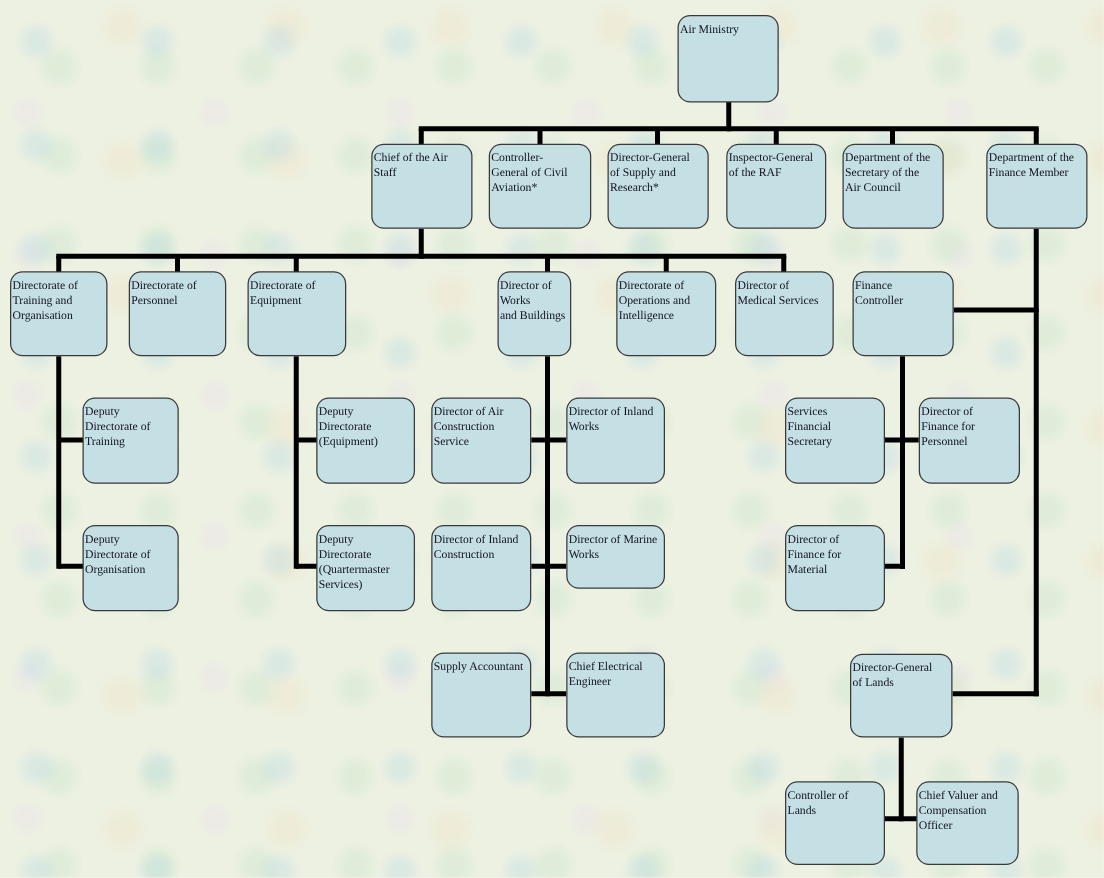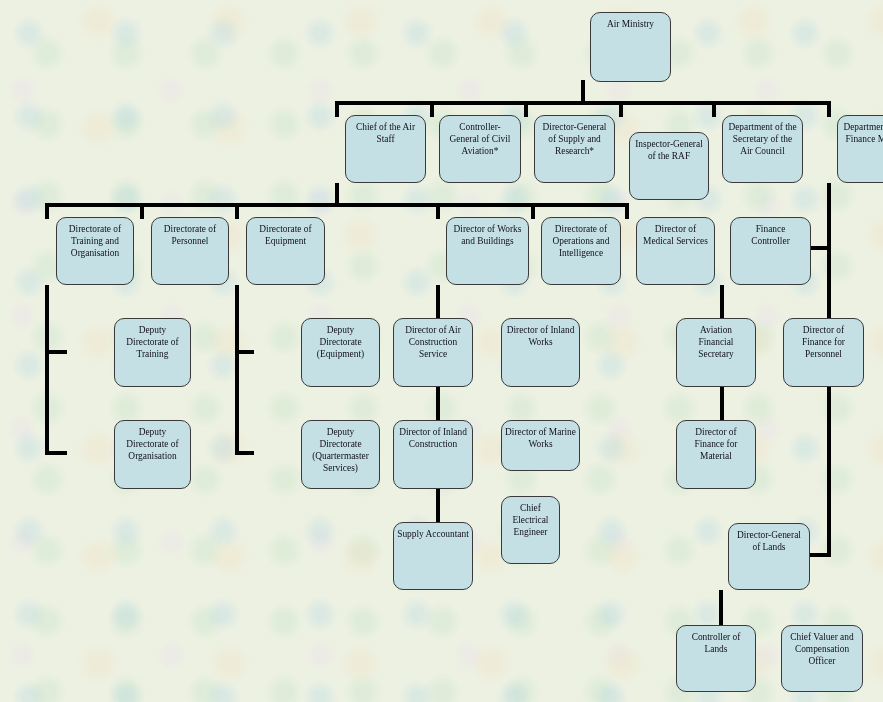--- a/index.html
+++ b/index.html
@@ -19,25 +19,23 @@
   }
   .node {
     position: absolute;
     box-sizing: border-box;
     background: #c5e0e5;
     border: 1.5px solid #3a3a3a;
     border-radius: 10px;
     color: #10101e;
     font-size: 9.4px;
     line-height: 12px;
-    text-align: center;
     padding: 5px 1px 0;
     white-space: pre-line;
     z-index: 2;
-    margin-left: 48px;
   }
   .line {
     position: absolute;
     background: #000;
     z-index: 1;
   }
 </style>
 </head>
 <body>
 
@@ -88,36 +86,36 @@
   <div class="node" style="left:542px;top:12px;width:81px;height:70px">Air Ministry</div>
 
   <div class="node" style="left:391px;top:115px;width:82px;height:68px">Controller-
 General of Civil
 Aviation*</div>
   <div class="node" style="left:297px;top:115px;width:81px;height:68px">Chief of the Air
 Staff</div>
   <div class="node" style="left:486px;top:115px;width:81px;height:68px">Director-General
 of Supply and
 Research*</div>
-  <div class="node" style="left:581px;top:132px;width:80px;height:68px">Inspector-General
+  <div class="node" style="left:581px;top:115px;width:80px;height:68px">Inspector-General
 of the RAF</div>
   <div class="node" style="left:674px;top:115px;width:81px;height:68px">Department of the
 Secretary of the
 Air Council</div>
   <div class="node" style="left:789px;top:115px;width:81px;height:68px">Department of the
 Finance Member</div>
 
   <div class="node" style="left:8px;top:217px;width:78px;height:68px">Directorate of
 Training and
 Organisation</div>
   <div class="node" style="left:103px;top:217px;width:78px;height:68px">Directorate of
 Personnel</div>
   <div class="node" style="left:198px;top:217px;width:79px;height:68px">Directorate of
 Equipment</div>
-  <div class="node" style="left:398px;top:217px;width:83px;height:68px">Director of Works
+  <div class="node" style="left:398px;top:217px;width:59px;height:68px">Director of Works
 and Buildings</div>
   <div class="node" style="left:493px;top:217px;width:80px;height:68px">Directorate of
 Operations and
 Intelligence</div>
   <div class="node" style="left:588px;top:217px;width:79px;height:68px">Director of
 Medical Services</div>
   <div class="node" style="left:682px;top:217px;width:81px;height:68px">Finance
 Controller</div>
 
   <div class="node" style="left:66px;top:318px;width:77px;height:69px">Deputy
@@ -137,24 +135,24 @@
   <div class="node" style="left:345px;top:318px;width:80px;height:69px">Director of Air
 Construction
 Service</div>
   <div class="node" style="left:453px;top:318px;width:79px;height:69px">Director of Inland
 Works</div>
   <div class="node" style="left:345px;top:420px;width:80px;height:69px">Director of Inland
 Construction</div>
   <div class="node" style="left:453px;top:420px;width:79px;height:51px">Director of Marine
 Works</div>
   <div class="node" style="left:345px;top:522px;width:80px;height:68px">Supply Accountant</div>
-  <div class="node" style="left:453px;top:496px;width:59px;height:68px">Chief Electrical
+  <div class="node" style="left:453px;top:522px;width:79px;height:68px">Chief Electrical
 Engineer</div>
 
-  <div class="node" style="left:628px;top:318px;width:80px;height:69px">Aviation
+  <div class="node" style="left:628px;top:318px;width:80px;height:69px">Services
 Financial
 Secretary</div>
   <div class="node" style="left:735px;top:318px;width:81px;height:69px">Director of
 Finance for
 Personnel</div>
   <div class="node" style="left:628px;top:420px;width:80px;height:69px">Director of
 Finance for
 Material</div>
 
   <div class="node" style="left:680px;top:523px;width:82px;height:67px">Director-General

